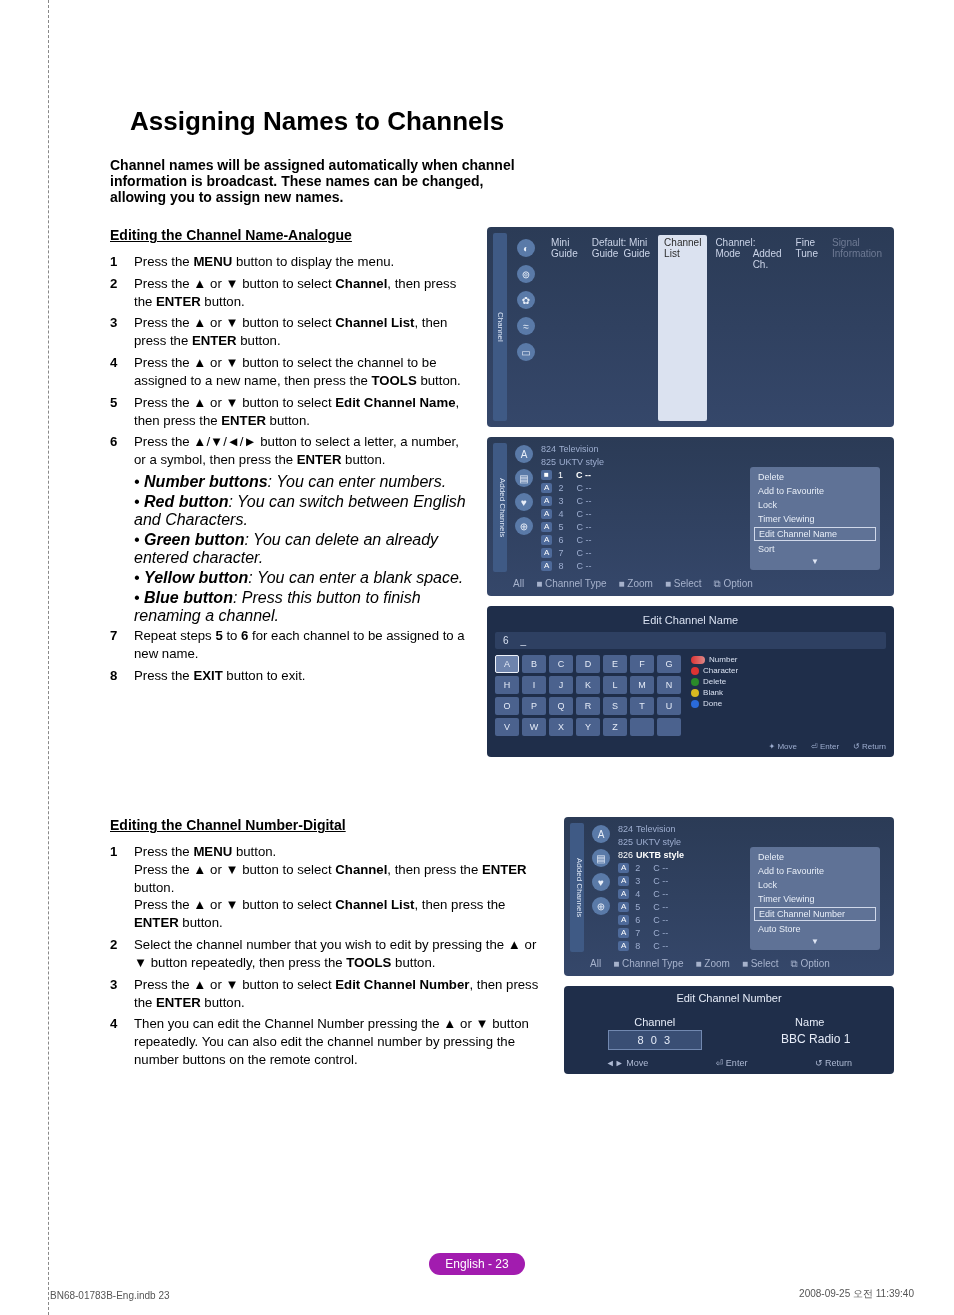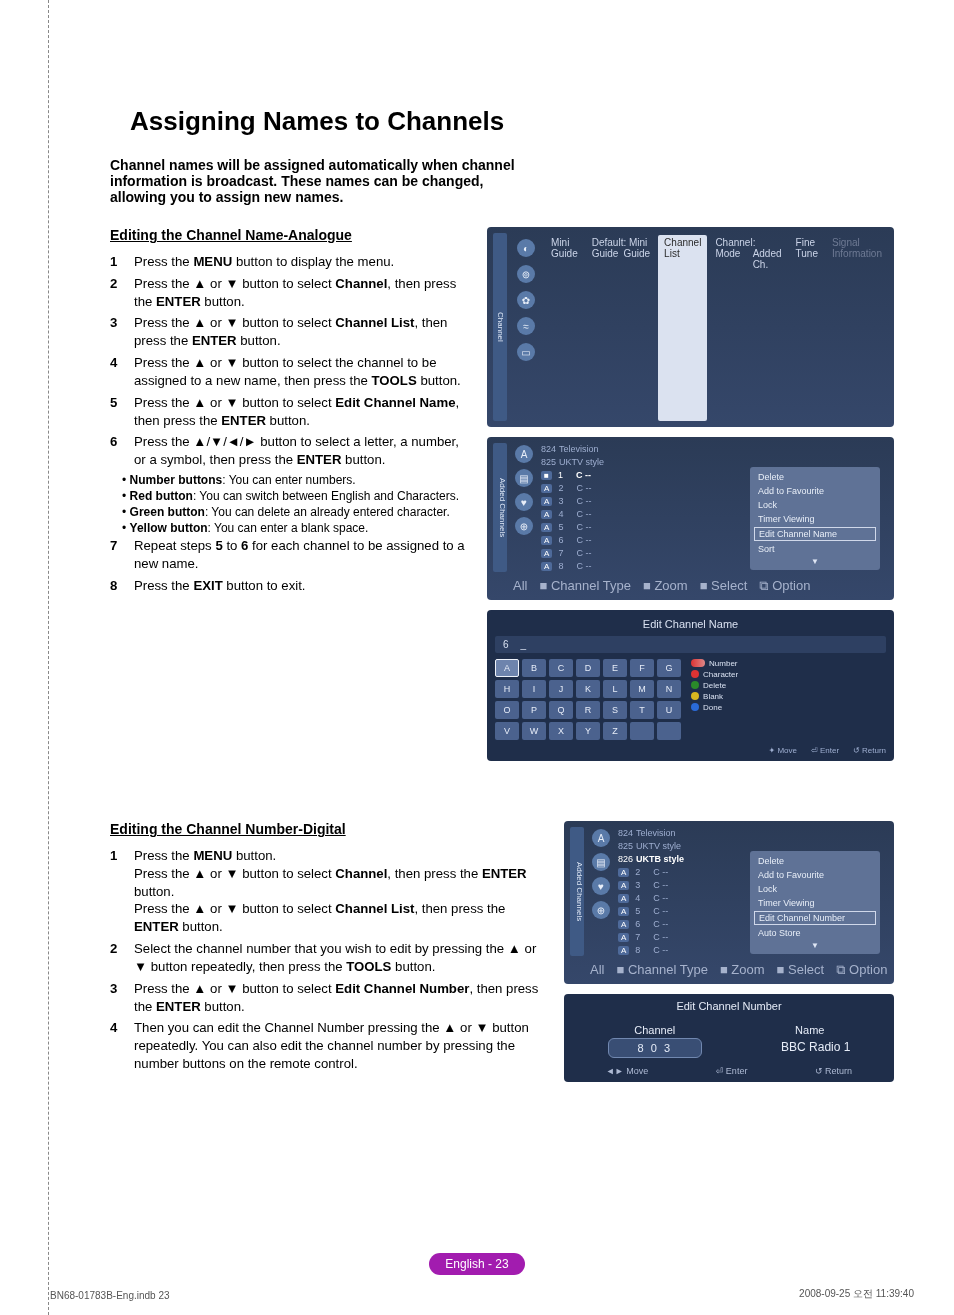--- a/index.html
+++ b/index.html
@@ -10,73 +10,73 @@
   .title-text { font-size: 26px; font-weight: bold; color: #000; padding:6px 0; }
   .intro { font-size: 14px; font-weight: bold; max-width: 420px; margin-bottom: 22px; }
   .two-col { display: flex; gap: 16px; }
   .lcol { flex: 1 1 54%; }
   .rcol { flex: 0 0 330px; display:flex; flex-direction:column; gap:10px; }
   .section-head { font-size: 14px; font-weight: bold; text-decoration: underline; margin-bottom: 10px; }
   ol.steps { list-style: none; font-size: 13.2px; line-height: 1.35; }
   ol.steps > li { display: flex; margin-bottom: 4px; }
   ol.steps .num { width: 24px; font-weight: bold; flex-shrink:0; }
   ol.steps .body { flex:1; }
-  .sub { margin-left: 12px; font-size: 12px; margin-bottom:2px; }
+  .sub { margin-left: 24px; font-size: 16px; margin-bottom:2px;font-style:italic; }
   .sub .bullet { font-weight:normal; }
   .b { font-weight: bold; }
 
   
   .osd { background: linear-gradient(#2b3b56,#35476a); border-radius: 4px; padding: 6px; font-size: 10px; color:#cfd6e6; display:flex; gap:6px; position:relative; overflow:hidden;}
   .osd .sidetab { width:14px; background:#3f5a85; display:flex; align-items:center; justify-content:center; writing-mode:vertical-rl; font-size:8px; color:#dde6f5; border-radius:2px;}
   .osd .iconcol { width:26px; display:flex; flex-direction:column; gap:8px; align-items:center; padding-top:6px;}
   .ic { width:18px; height:18px; border-radius:50%; background:#5a7aa8; display:flex; align-items:center; justify-content:center; color:#e8eef8; font-size:10px;}
   .osd .menulist { flex:1; display:flex; flex-direction:row; gap:2px; padding-top:2px;}
   .mrow { display:flex; justify-content:space-between; padding:2px 6px; font-size:10px; color:#cbd4e8;}
   .mrow.hl { background:#dbe2f0; color:#2a2a2a; border-radius:2px;}
   .mrow.dim { color:#6e7a94;}
   .osd.tall { min-height:200px; }
 
   
   .chlist { background:linear-gradient(#2b3b56,#35476a); border-radius:4px; padding:6px; font-size:9px; color:#cfd6e6; position:relative; }
   .chlist .inner { display:flex; gap:6px; }
   .chlist .stab { width:14px; background:#3f5a85; writing-mode:vertical-rl; text-align:center; font-size:8px; color:#dde6f5; border-radius:2px; padding:4px 0;}
   .chlist .icol { width:22px; display:flex; flex-direction:column; gap:6px; align-items:center; padding-top:2px;}
   .chlist .rows { flex:1; display:flex; flex-direction:column; gap:1px;}
-  .chrow { display:flex; gap:6px; align-items:center; font-size:9px; padding:1px 0;}
+  .chrow { display:flex; gap:6px; font-size:9px; padding:1px 0;}
   .chrow .tag { background:#4e6a9a; color:#fff; font-size:8px; padding:0 3px; border-radius:2px;}
   .chrow .n { width:12px; color:#9eaed0;}
   .chrow .txt { color:#9eaed0; }
   .chrow.hl .txt { color:#fff; font-weight:bold;}
   .chlist .popup { position:absolute; right:14px; top:30px; width:130px; background:#5f7296; border-radius:3px; padding:4px; display:flex; flex-direction:column; gap:2px; font-size:9px; color:#e8eef8;}
   .popup .pitem { padding:1px 4px; }
   .popup .pitem.box { border:1px solid #d0d8ea; }
   .popup .arrow { text-align:center; font-size:8px; color:#dfe6f4;}
-  .chlist .foot { display:flex; gap:12px; justify-content:flex-start; font-size:13px; color:#a6b2cc; margin-top:6px; padding-left:20px;}
+  .chlist .foot { display:flex; gap:12px; justify-content:flex-start; font-size:10px; color:#a6b2cc; margin-top:6px; padding-left:20px;}
 
   
   .kbd { background:#1f2e4a; border-radius:4px; padding:8px 8px 6px; color:#d8e0f0; font-size:10px;}
   .kbd .ttl { text-align:center; font-size:11px; margin-bottom:6px;}
   .kbd .entry { display:flex; gap:12px; align-items:center; background:#2e4062; padding:3px 8px; border-radius:2px; margin-bottom:6px; font-size:10px;}
   .kbd-grid { display:flex; gap:6px;}
   .kgrid { display:grid; grid-template-columns:repeat(7,24px); gap:3px;}
   .key { background:#4b628e; height:18px; display:flex; align-items:center; justify-content:center; font-size:9px; border-radius:2px; color:#e6ecf8;}
   .key.sel { background:#6e84ad; border:1px solid #eef2fa;}
   .klegend { display:flex; flex-direction:column; gap:2px; font-size:8px; margin-left:4px;}
-  .klegend .lrow { display:flex; align-items:flex-start; gap:4px;}
+  .klegend .lrow { display:flex; align-items:center; gap:4px;}
   .dot { width:8px; height:8px; border-radius:50%;}
   .dot.red{background:#d33;} .dot.grn{background:#2a8a2a;} .dot.yel{background:#d8b820;} .dot.blu{background:#2a6ad8;}
   .dot.smr{ width:14px; height:8px; border-radius:4px; background:linear-gradient(90deg,#d33,#d88);}
   .kbd .kfoot { display:flex; justify-content:flex-end; gap:14px; font-size:8px; color:#9eaed0; margin-top:6px;}
 
   
   .ecn { background:#1f2e4a; border-radius:4px; color:#e6ecf8;}
   .ecn .ttl2 { text-align:center; font-size:11px; padding:6px 0;}
   .ecn .row2 { display:flex; justify-content:space-around; padding:6px 10px 2px;}
   .ecn .col2 { text-align:center; font-size:11px;}
-  .ecn .val { background:#394e74; border:1px solid #7188b0; padding:3px 29px; border-radius:6px; margin-top:2px; font-size:11px; letter-spacing:2px;}
+  .ecn .val { background:#394e74; border:1px solid #7188b0; padding:3px 29px; border-radius:0; margin-top:2px; font-size:11px; letter-spacing:2px;}
   .ecn .ftr { display:flex; justify-content:space-around; font-size:9px; color:#aebad4; padding:6px 8px;text-align:center;}
 
   .spacer { height:60px; }
 
   
   .pgfoot { position:absolute; bottom:40px; left:0; right:0; text-align:center;}
   .pill { display:inline-block; background:#a21caf; color:#fff; font-size:12px; padding:4px 16px; border-radius:12px;}
   .cutmarks { position:absolute; top:0; bottom:0; left:48px; width:1px; border-left:1px dashed #888;}
   .indb { position:absolute; bottom:14px; left:50px; font-size:10px; color:#555;}
   .indb2 { position:absolute; bottom:14px; right:40px; font-size:10px; color:#555;}
@@ -122,20 +122,21 @@
           <li>
             <span class="num">6</span>
             <span class="body">Press the ▲/▼/◄/► button to select a letter, a number, or a symbol, then press the <b>ENTER</b> button.</span>
           </li>
         </ol>
       <div id="s1bullets">
           <div class="sub"><span class="bullet">• </span><span class="b">Number buttons</span><span>: You can enter numbers.</span></div>
           <div class="sub"><span class="bullet">• </span><span class="b">Red button</span><span>: You can switch between English and Characters.</span></div>
           <div class="sub"><span class="bullet">• </span><span class="b">Green button</span><span>: You can delete an already entered character.</span></div>
           <div class="sub"><span class="bullet">• </span><span class="b">Yellow button</span><span>: You can enter a blank space.</span></div>
+          <div class="sub"><span class="bullet">• </span><span class="b">Blue button</span><span>: Press this button to finish renaming a channel.</span></div>
         </div>
       <ol class="steps">
         <li>
             <span class="num">7</span>
             <span class="body">Repeat steps <b>5</b> to <b>6</b> for each channel to be assigned to a new name.</span>
           </li>
         <li>
             <span class="num">8</span>
             <span class="body">Press the <b>EXIT</b> button to exit.</span>
           </li>

